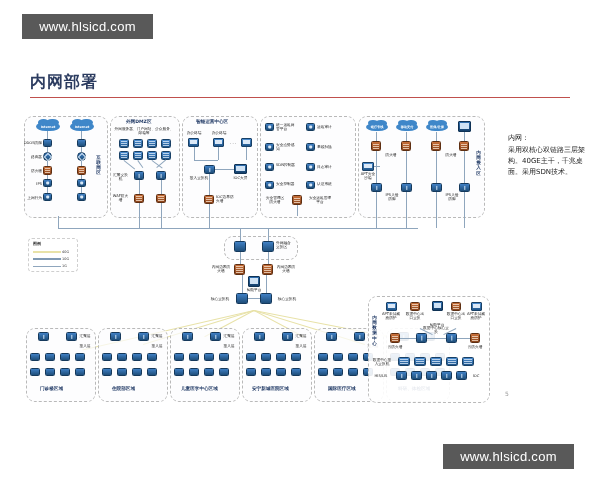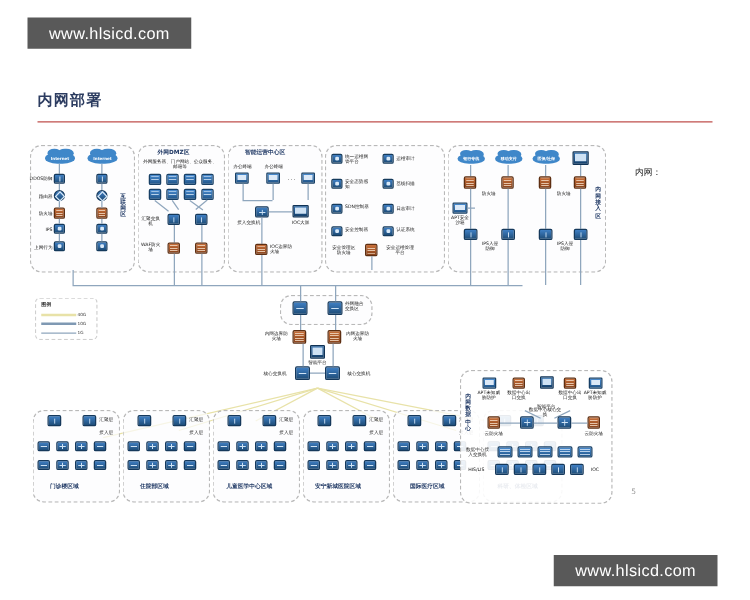--- a/index.html
+++ b/index.html
@@ -8,21 +8,21 @@
     font-family:"DejaVu Sans","Liberation Sans",sans-serif;
   }
   .wm{
     position:absolute;background:#595959;color:#fff;
     font-family:"Liberation Sans",sans-serif;
     display:flex;align-items:center;justify-content:center;letter-spacing:.3px;
   }
   #wm-top{left:22px;top:14px;width:131px;height:25px;font-size:13px;}
   #wm-bot{left:443px;top:444px;width:131px;height:25px;font-size:13px;}
 
-  #page-title{position:absolute;left:30px;top:72px;font-size:12px;font-weight:bold;color:#2c3c60;letter-spacing:1px;text-align:right;}
+  #page-title{position:absolute;left:30px;top:72px;font-size:16px;font-weight:bold;color:#2c3c60;letter-spacing:1px;text-align:right;}
   #title-rule{position:absolute;left:30px;top:97px;width:540px;height:1px;background:#c0504d;}
   #page-num{position:absolute;left:505px;top:390px;font-size:6px;color:#999;}
 
   
   #note{position:absolute;left:508px;top:133px;width:84px;font-size:7px;line-height:1.55;color:#222;}
   #note p{margin:0 0 1px 0;}
 
   
   #diagram{position:absolute;left:18px;top:110px;width:470px;height:295px;}
   .zone{position:absolute;border:1px dashed #b9b9b9;border-radius:9px;background:rgba(252,252,254,.72);}
@@ -72,20 +72,21 @@
 
 <div class="wm" id="wm-top">www.hlsicd.com</div>
 <div class="wm" id="wm-bot">www.hlsicd.com</div>
 
 <div id="page-title">内网部署</div>
 <div id="title-rule"></div>
 <div id="page-num">5</div>
 
 <div id="note">
   <p>内网：</p>
+  <p>采用双核心双链路三层架构。40GE主干，千兆桌面。采用SDN技术。</p>
 </div>
 
 <div id="diagram">
 
   <div class="zone" style="left:6px;top:6px;width:82px;height:100px;"></div>
   <div class="cloud" style="left:18px;top:12px;width:24px;height:9px;">
       <span>Internet</span>
     </div>
   <div class="cloud" style="left:52px;top:12px;width:24px;height:9px;">
       <span>Internet</span>

